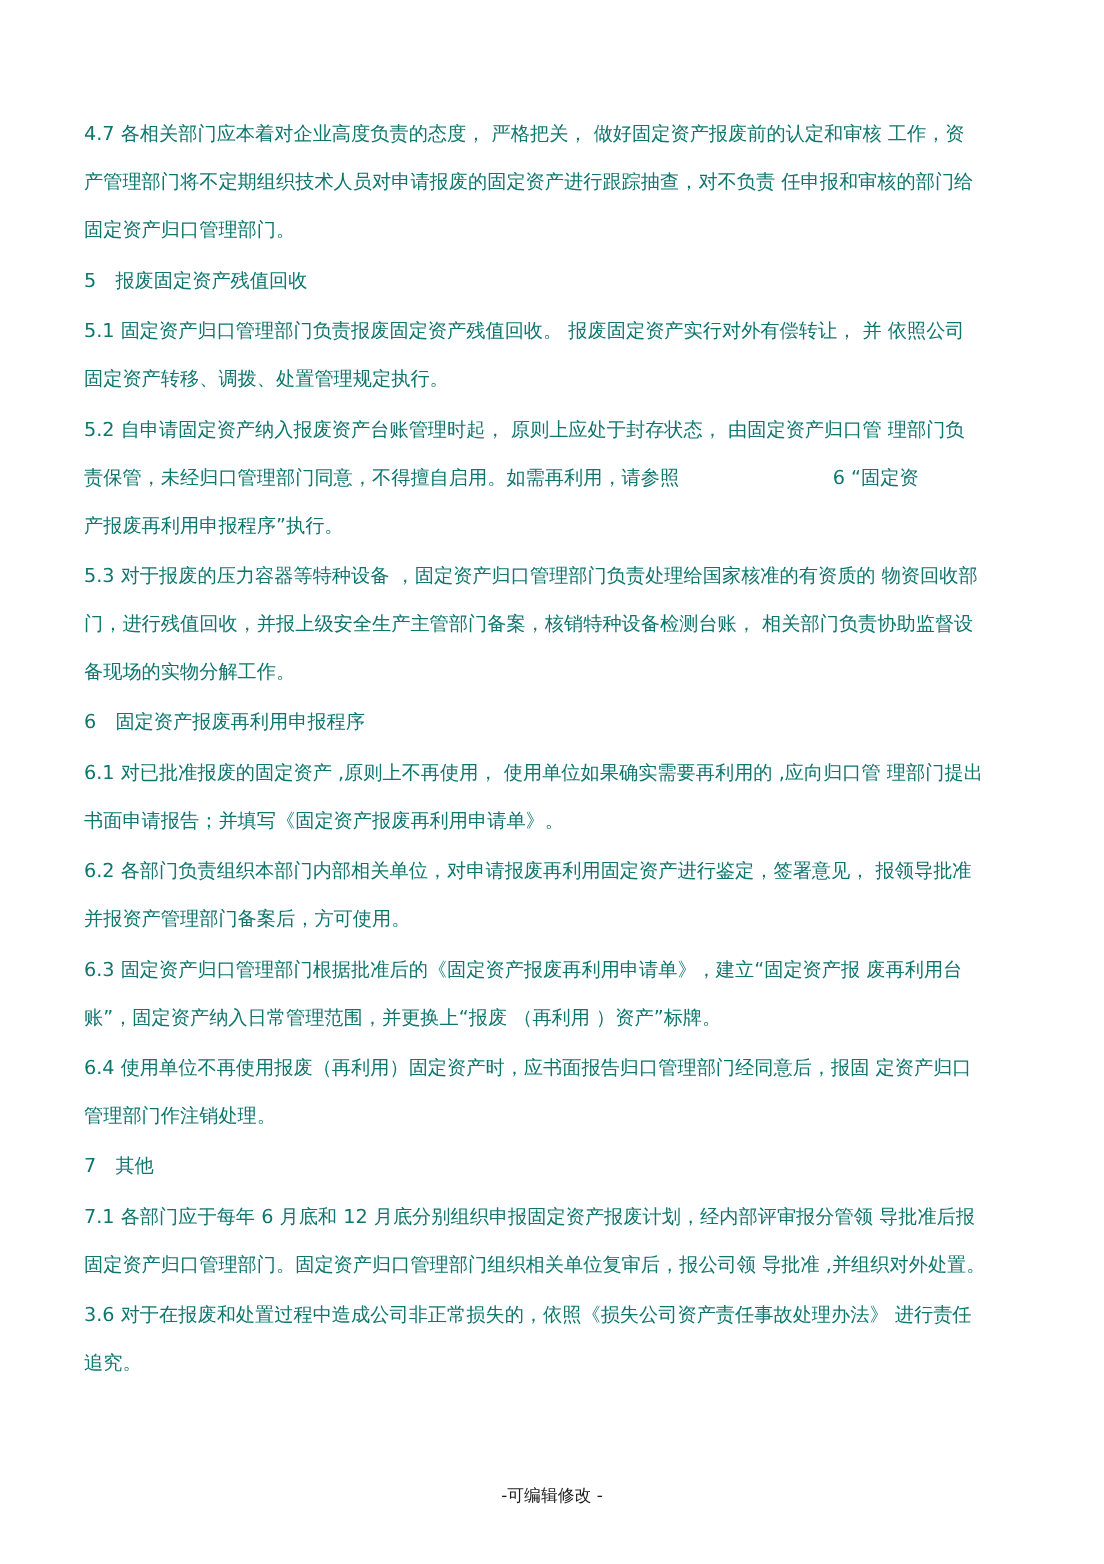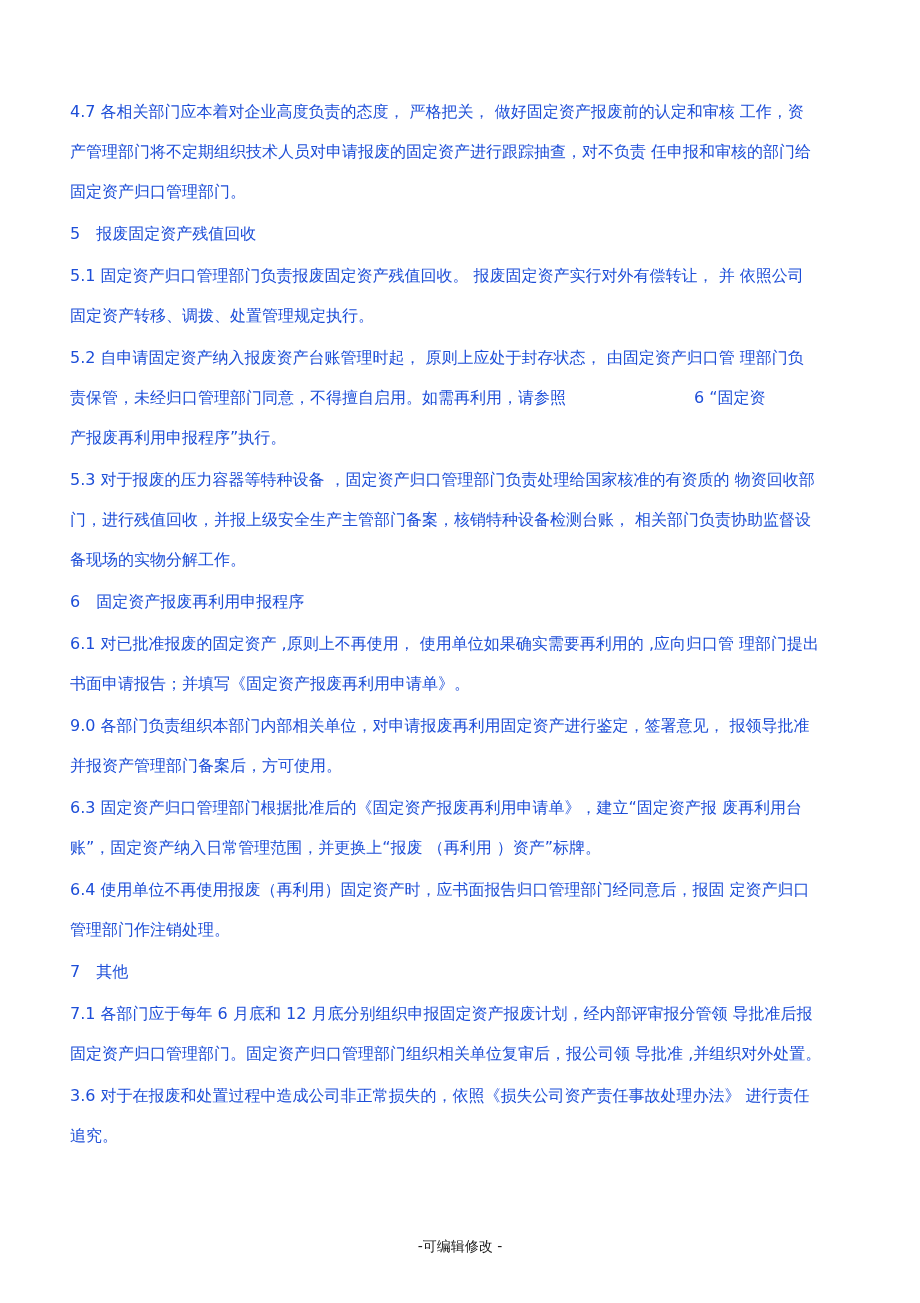--- a/index.html
+++ b/index.html
@@ -23,21 +23,21 @@
     width: 790px;
   }
   .block {
     margin: 0 0 2px 0;
     padding: 0;
   }
   .line {
     font-size: 16px;
     line-height: 40px;
     white-space: pre-wrap;
-    color: #1d4ed8;
+    color: #0f766e;
   }
   .footer-note {
     position: absolute;
     left: 0;
     top: 1238px;
     width: 100%;
     text-align: center;
     font-size: 14px;
     color: #1a1a1a;
     white-space: pre-wrap;
@@ -79,21 +79,21 @@
     <div class="block">
       <div class="line">6　固定资产报废再利用申报程序</div>
     </div>
 
     <div class="block">
       <div class="line">6.1 对已批准报废的固定资产 ,原则上不再使用， 使用单位如果确实需要再利用的 ,应向归口管 理部门提出</div>
       <div class="line">书面申请报告；并填写《固定资产报废再利用申请单》。</div>
     </div>
 
     <div class="block">
-      <div class="line">9.0 各部门负责组织本部门内部相关单位，对申请报废再利用固定资产进行鉴定，签署意见， 报领导批准</div>
+      <div class="line">6.2 各部门负责组织本部门内部相关单位，对申请报废再利用固定资产进行鉴定，签署意见， 报领导批准</div>
       <div class="line">并报资产管理部门备案后，方可使用。</div>
     </div>
 
     <div class="block">
       <div class="line">6.3 固定资产归口管理部门根据批准后的《固定资产报废再利用申请单》，建立“固定资产报 废再利用台</div>
       <div class="line">账”，固定资产纳入日常管理范围，并更换上“报废 （再利用 ）资产”标牌。</div>
     </div>
 
     <div class="block">
       <div class="line">6.4 使用单位不再使用报废（再利用）固定资产时，应书面报告归口管理部门经同意后，报固 定资产归口</div>

